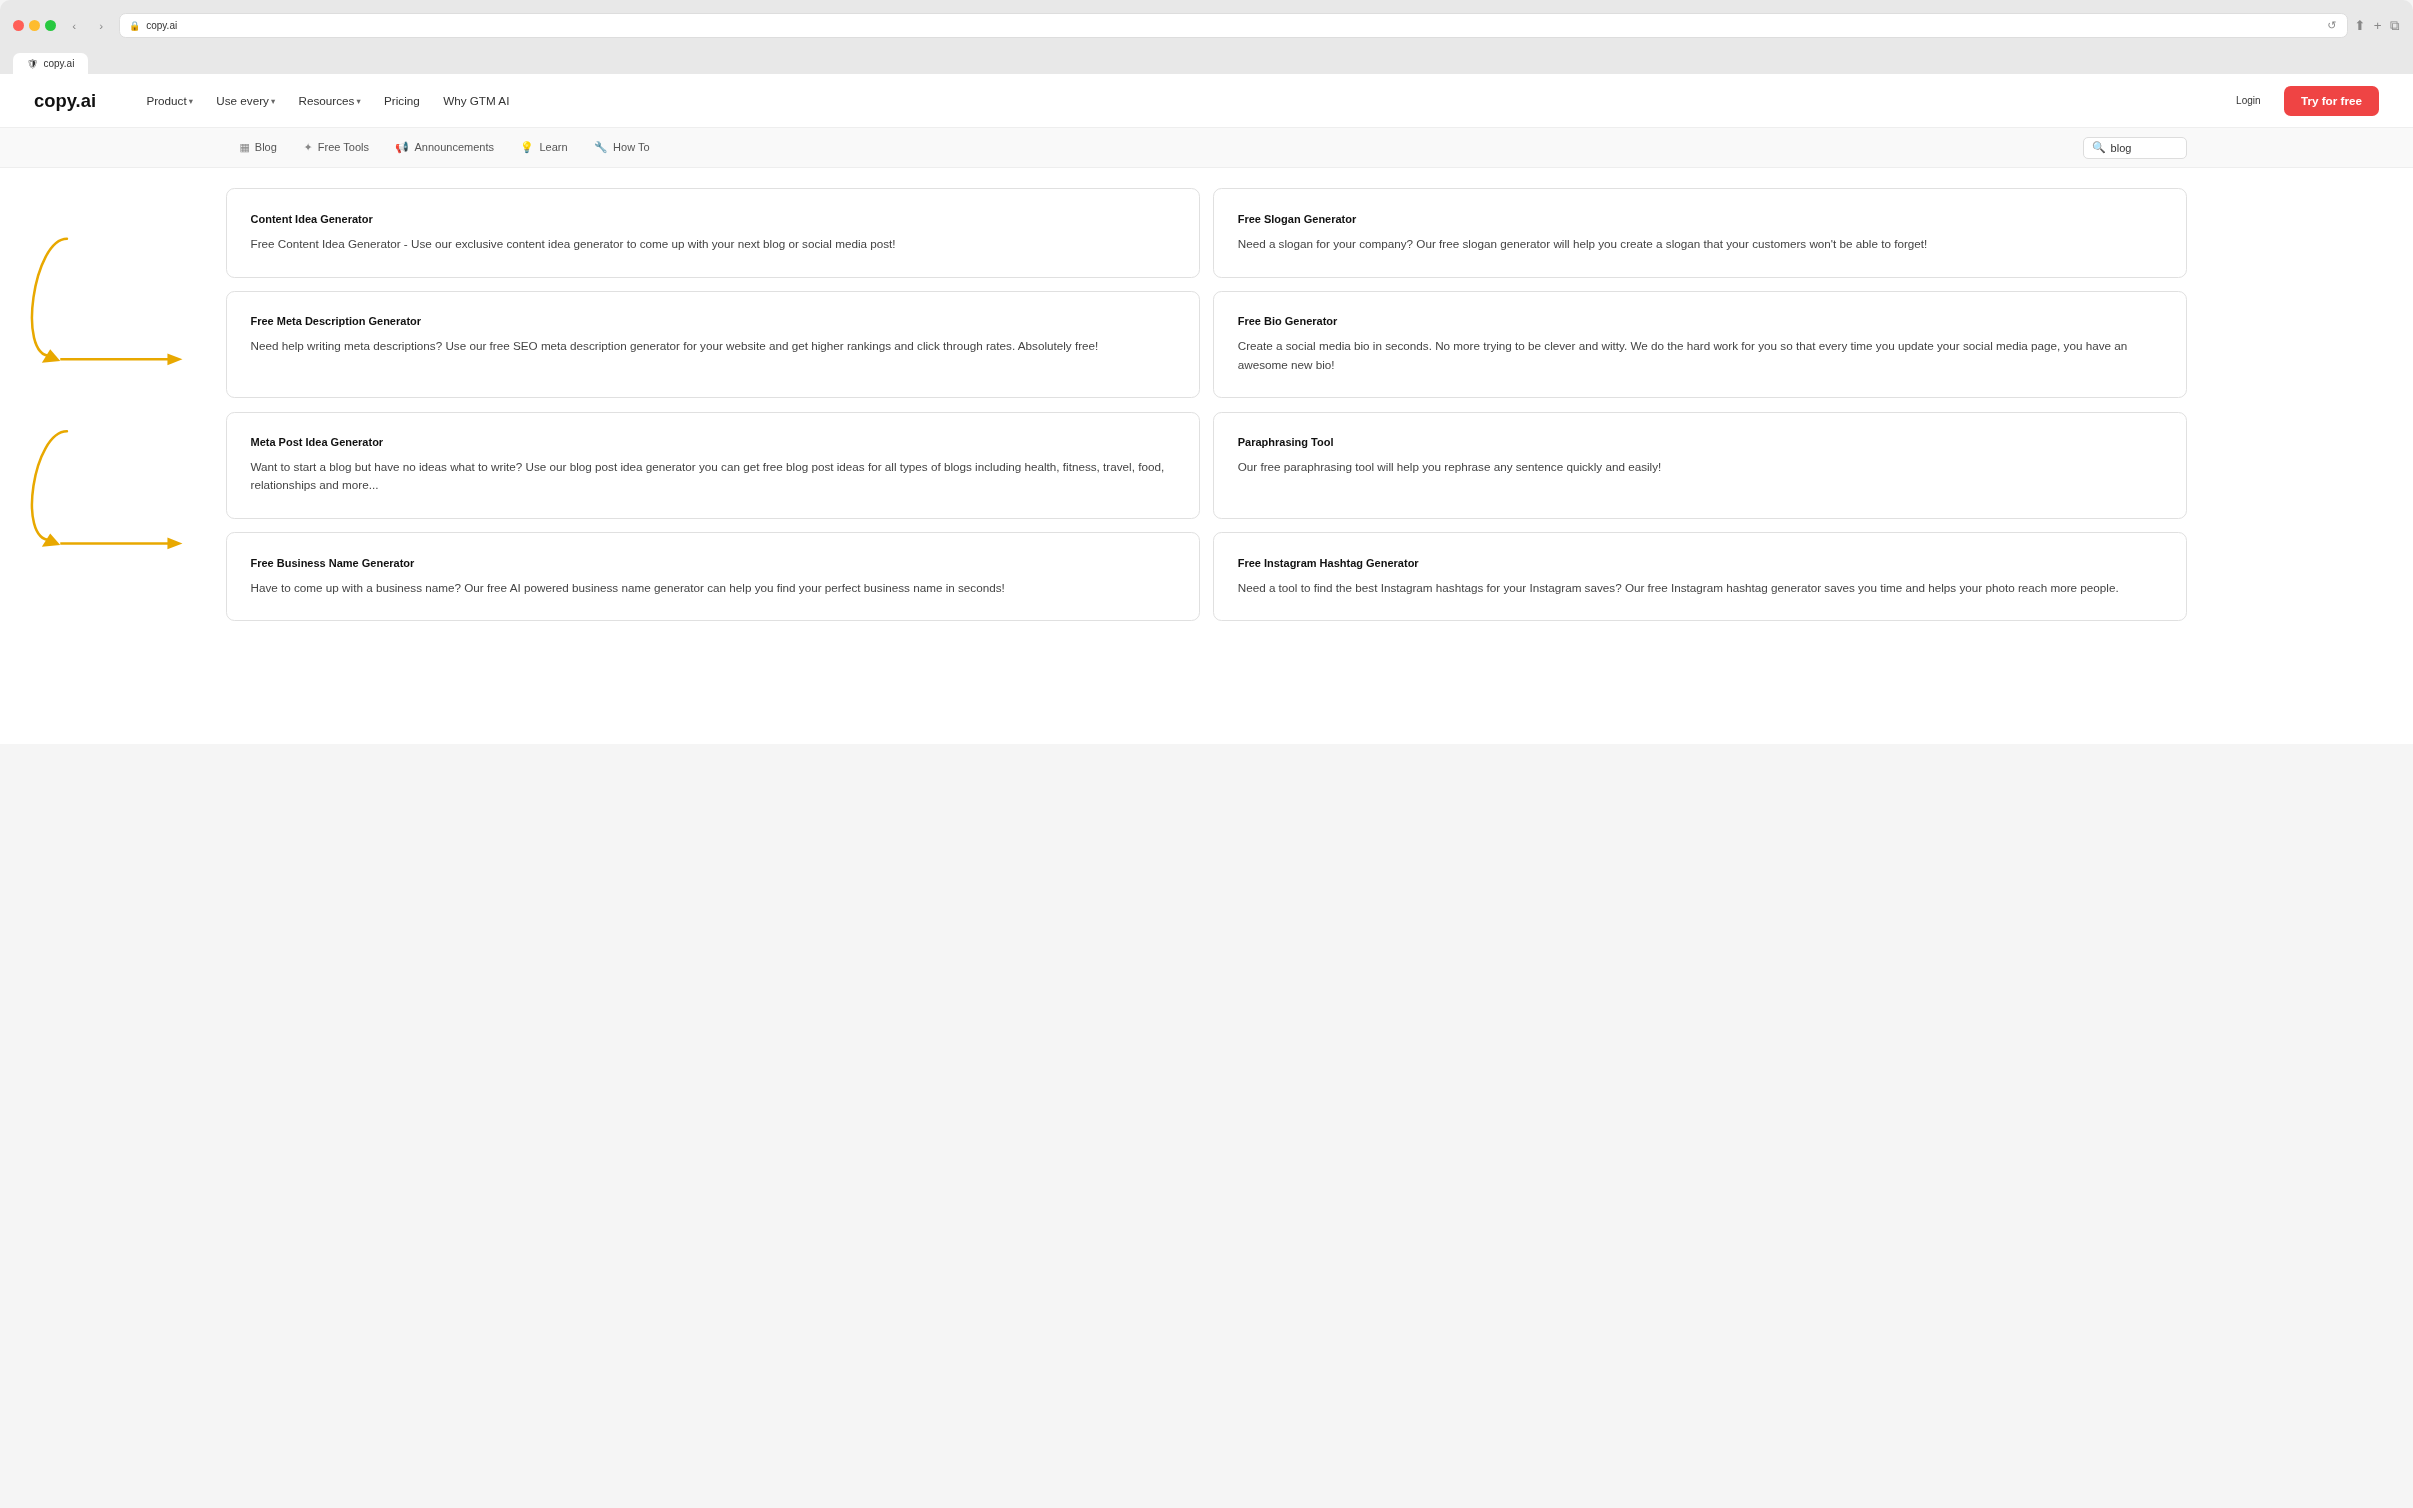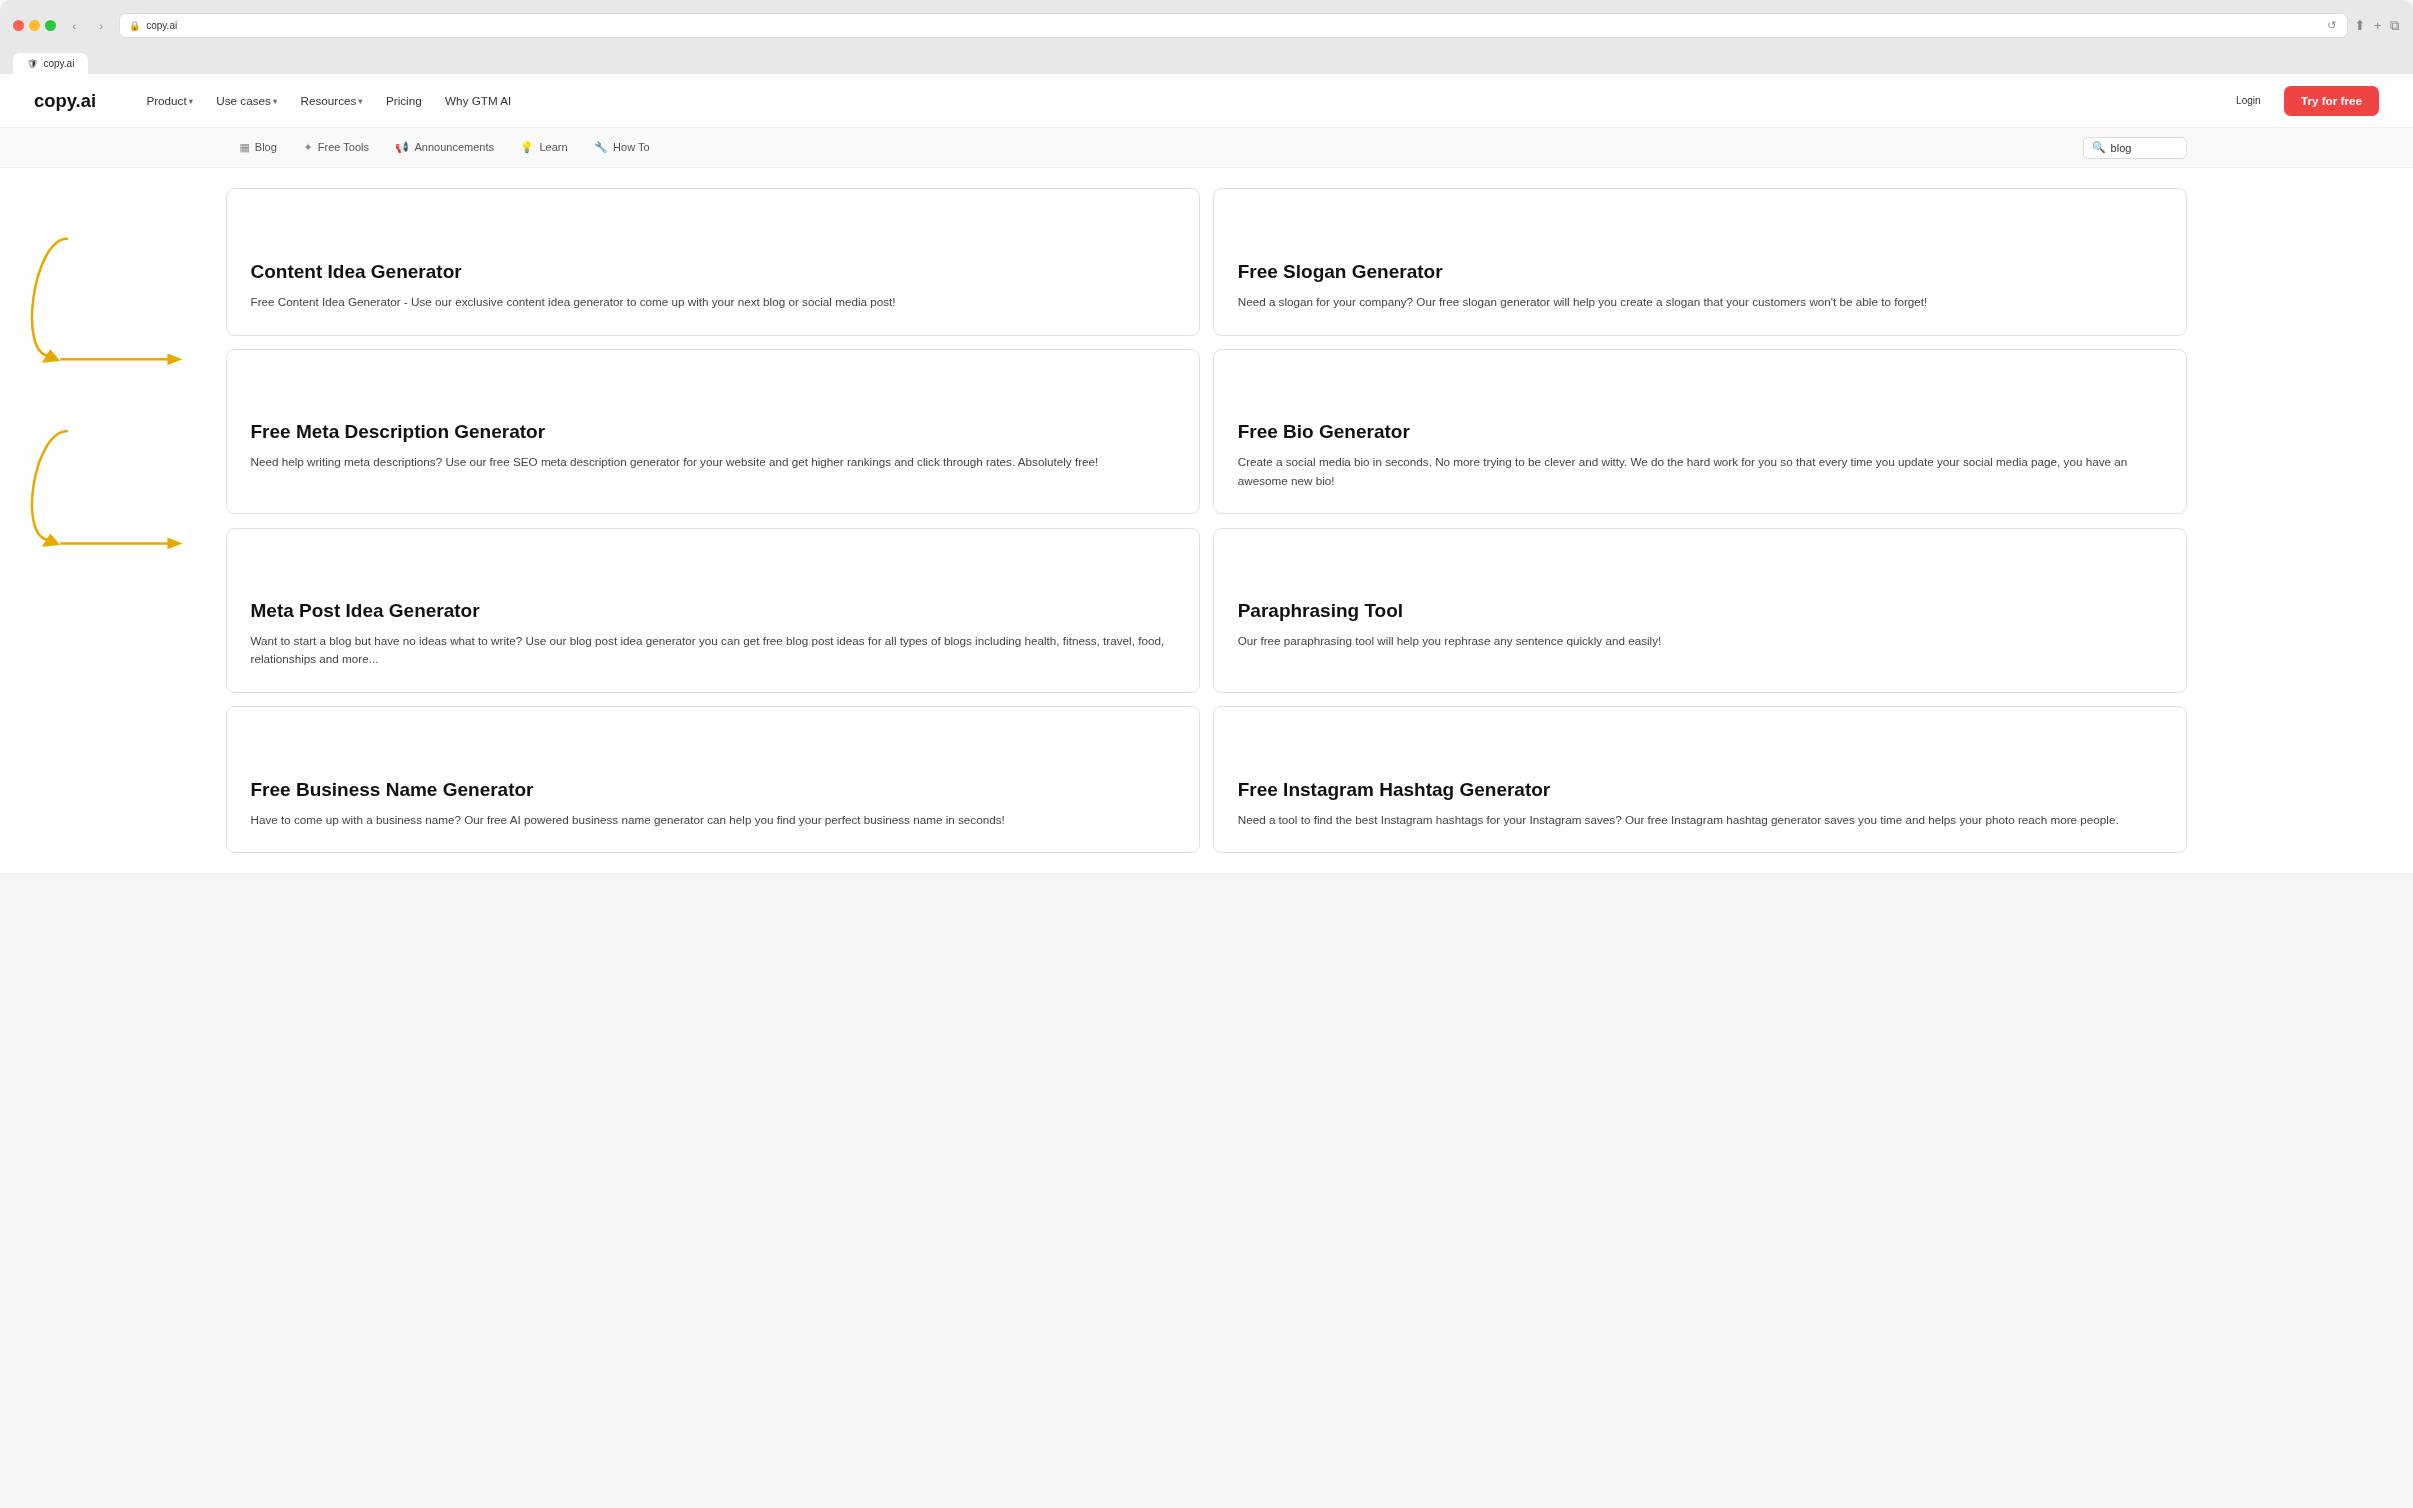--- a/index.html
+++ b/index.html
@@ -170,25 +170,24 @@
       grid-template-columns: 1fr 1fr;
       gap: 13.4px;
     }
     .card {
       border: 0.8px solid #e0e0e0;
       border-radius: 8.4px;
       padding: 23.5px 23.5px 23.5px;
       background: white;
     }
     .card-title {
-      font-size: 19px;
+      font-size: 11px;
       font-weight: 700;
       color: #111;
       margin-bottom: 10px;
-      margin-top: 48px;
     }
     .card-desc {
       font-size: 11.7px;
       color: #444;
       line-height: 1.55;
     }
 
     
     .arrows-container {
       position: relative;
@@ -241,21 +240,21 @@
 <div class="page-wrapper">
 
   <nav class="top-nav">
     <div class="logo">copy.ai</div>
     <div class="nav-links">
       <div class="nav-item">
         <span>Product</span>
         <span class="chevron">▾</span>
       </div>
       <div class="nav-item">
-        <span>Use cases</span>
+        <span>Use every</span>
         <span class="chevron">▾</span>
       </div>
       <div class="nav-item">
         <span>Resources</span>
         <span class="chevron">▾</span>
       </div>
       <div class="nav-item">
         <span>Pricing</span>
       </div>
       <div class="nav-item">

